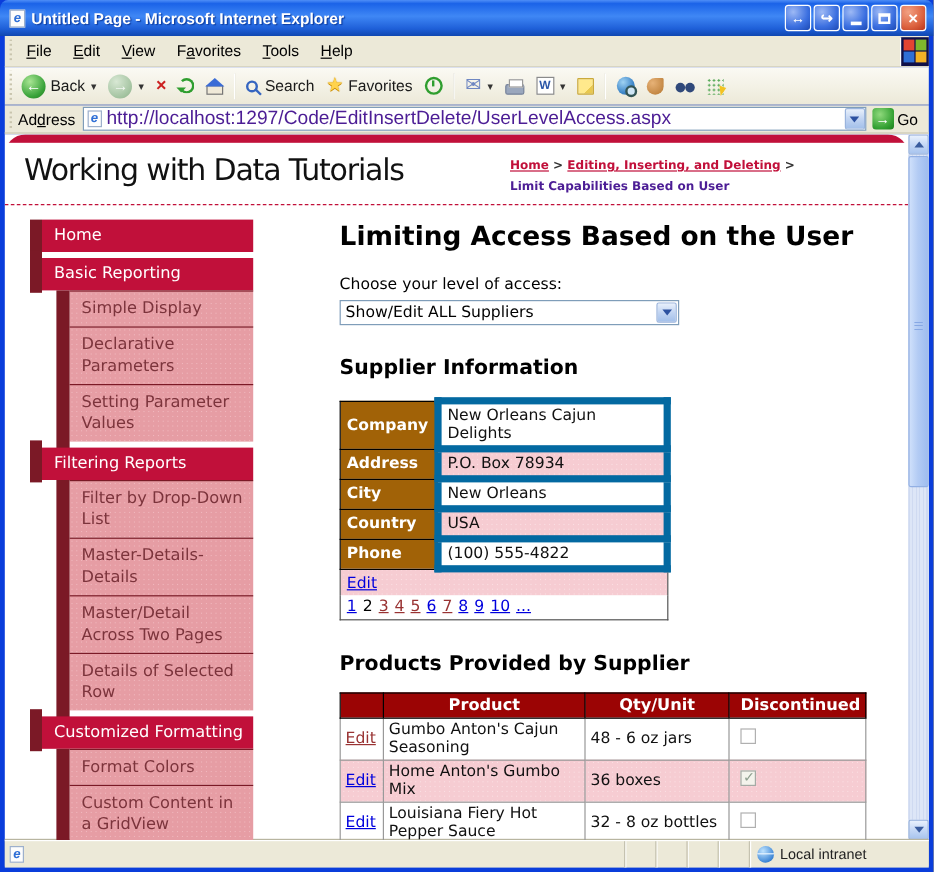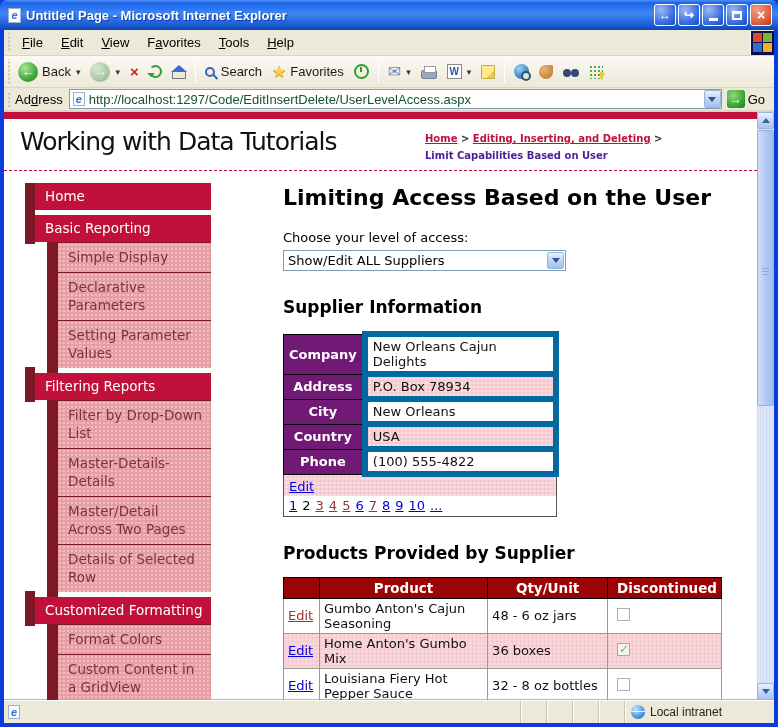--- a/index.html
+++ b/index.html
@@ -59,29 +59,29 @@
   .ico-discuss::after{ right:0; }
   .ico-discuss::before{ left:0; }
   .ico-msgrid{ width:14px; height:14px; background-image:radial-gradient(#57a957 35%,transparent 36%); background-size:4px 4px; position:relative; }
   .ico-msgrid::after{ content:""; position:absolute; right:-1px; bottom:-1px; border-left:4px solid transparent; border-right:2px solid transparent; border-top:8px solid #f3c321; transform:rotate(20deg); }
 
   
   .addressbar{ height:24px; background:#ece9d8; display:flex; align-items:center; border-bottom:2px solid #d8d5c2; padding-right:4px; }
   .addr-label{ font-size:13px; color:#000; padding:0 6px 0 2px; }
   .addr-label u{ text-decoration:underline; }
   .addr-box{ flex:1; height:20px; background:#fff; border:1px solid #7f9db9; display:flex; align-items:center; gap:4px; padding-left:3px; }
-  .addr-url{ flex:1; font-size:13px; color:#14532d; white-space:nowrap; overflow:hidden; }
+  .addr-url{ flex:1; font-size:16px; color:#4c1d95; white-space:nowrap; overflow:hidden; }
   .combo-btn{ width:17px; height:18px; background:linear-gradient(180deg,#e8f0fb,#c1d4f2 50%,#a3c0ea); border:1px solid #9ab4dd; border-radius:2px; display:flex; align-items:center; justify-content:center; cursor:pointer; flex:none; }
   .combo-btn::after{ content:""; border-left:4px solid transparent; border-right:4px solid transparent; border-top:5px solid #2c51a0; }
   .go-btn{ display:flex; align-items:center; gap:3px; padding:1px 5px; font-size:13px; cursor:pointer; }
   .go-btn .go-sq{ width:18px; height:18px; border-radius:3px; background:radial-gradient(circle at 35% 30%,#8fd97c,#2f9e2f 70%,#1d7a1d); color:#fff; font-weight:bold; display:flex; align-items:center; justify-content:center; font-size:12px; }
 
   
   .pagewrap{ flex:1; display:flex; background:#fff; overflow:hidden; }
-  .page{ flex:1; overflow:hidden; position:relative; font-family:"DejaVu Sans", sans-serif; }
+  .page{ flex:1; overflow:hidden; position:relative; font-family:"DejaVu Sans", sans-serif;border-radius:17px; }
   .red-band{ height:7px; background:#c1103a; }
   .masthead{ display:flex; justify-content:space-between; padding:8px 10px 6px 16px; border-bottom:1px dashed #c1103a; }
   .site-title{ font-size:25px; color:#111; letter-spacing:-1px; white-space:nowrap; }
   .breadcrumb{ width:322px; font-size:10px; font-weight:bold; color:#333; line-height:17px; padding-top:3px; }
   .bc-link{ color:#c1103a; text-decoration:underline; cursor:pointer; }
   .bc-sep{ color:#333; }
   .bc-current{ display:block; color:#4c1d95; }
 
   .body-row{ display:flex; padding-top:12px; }
 
@@ -103,21 +103,21 @@
   .select{ width:283px; height:21px; border:1px solid #7f9db9; background:#fff; display:flex; align-items:center; cursor:pointer; }
   .select .sel-text{ flex:1; font-size:13px; padding-left:4px; white-space:nowrap; overflow:hidden; }
   .select .combo-btn{ height:17px; margin-right:1px; }
   .h2{ font-size:17px; font-weight:bold; margin:26px 0 14px; }
 
   table{ border-collapse:collapse; font-size:13px; }
   .pinkdots{ background-color:#f6ccd2; background-image:radial-gradient(#fbe3e6 25%,transparent 26%); background-size:4px 4px; }
 
   .dv{ width:276px; border:1px solid #555; }
   .dv td{ padding:2px 5px; height:20px; }
-  .dv .dv-label{ background:#701a75; color:#fff; font-weight:bold; width:80px; border:1px solid #000;text-align:center; }
+  .dv .dv-label{ background:#a16207; color:#fff; font-weight:bold; width:80px; border:1px solid #000; }
   .dv .dv-value{ border:6px solid #0369a1; color:#111; }
   .lnk{ color:#0000dd; text-decoration:underline; cursor:pointer; }
   .lnk.visited{ color:#993333; }
   .pager span{ display:inline-block; margin-right:5px; font-size:13px; }
   .pg-link{ color:#0000dd; text-decoration:underline; cursor:pointer; }
   .pg-visited{ color:#993333; text-decoration:underline; cursor:pointer; }
   .pg-current{ color:#000; }
 
   .gv{ width:439px; border:1px solid #555; margin-top:2px; }
   .gv th{ background:#9b0404; color:#fff; font-weight:bold; border:1px solid #000; padding:2px 4px; height:21px; font-size:13.5px; }

